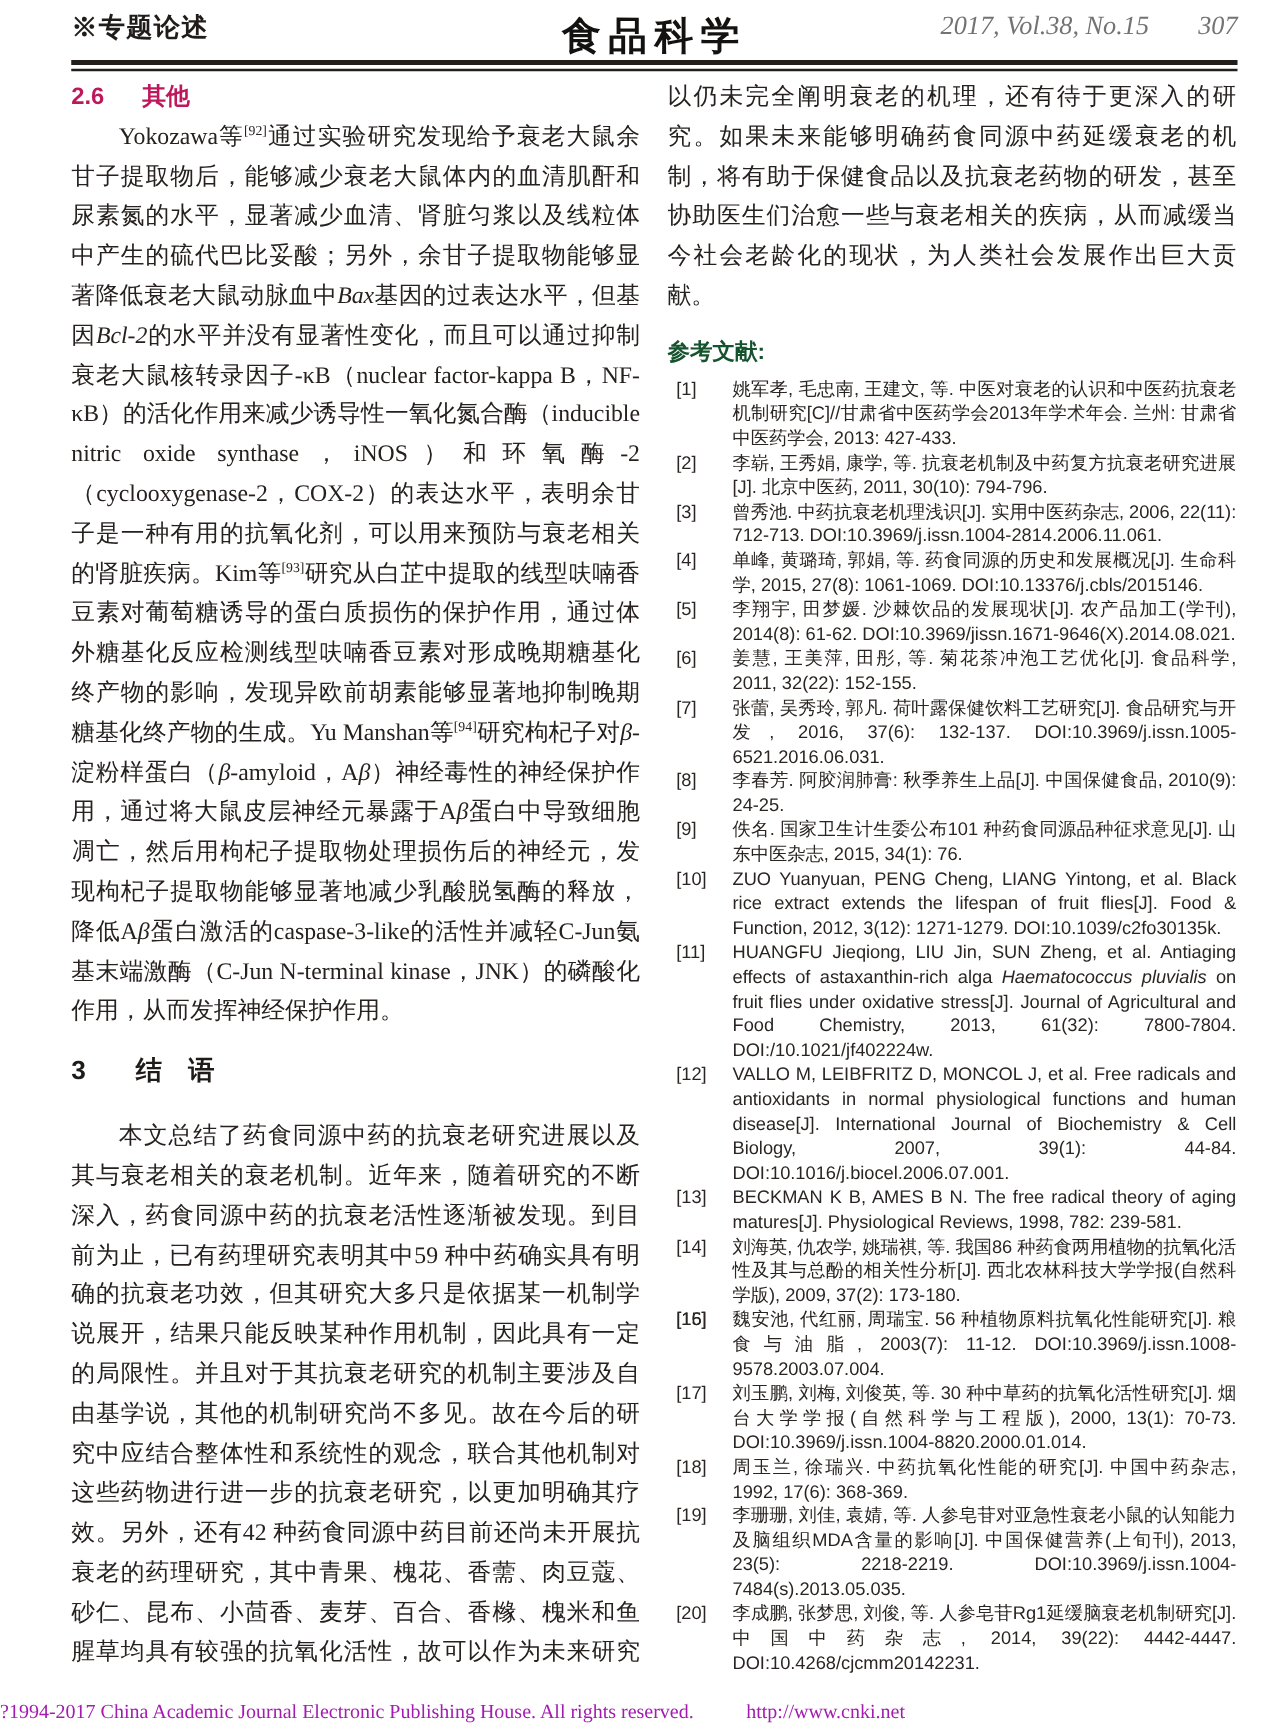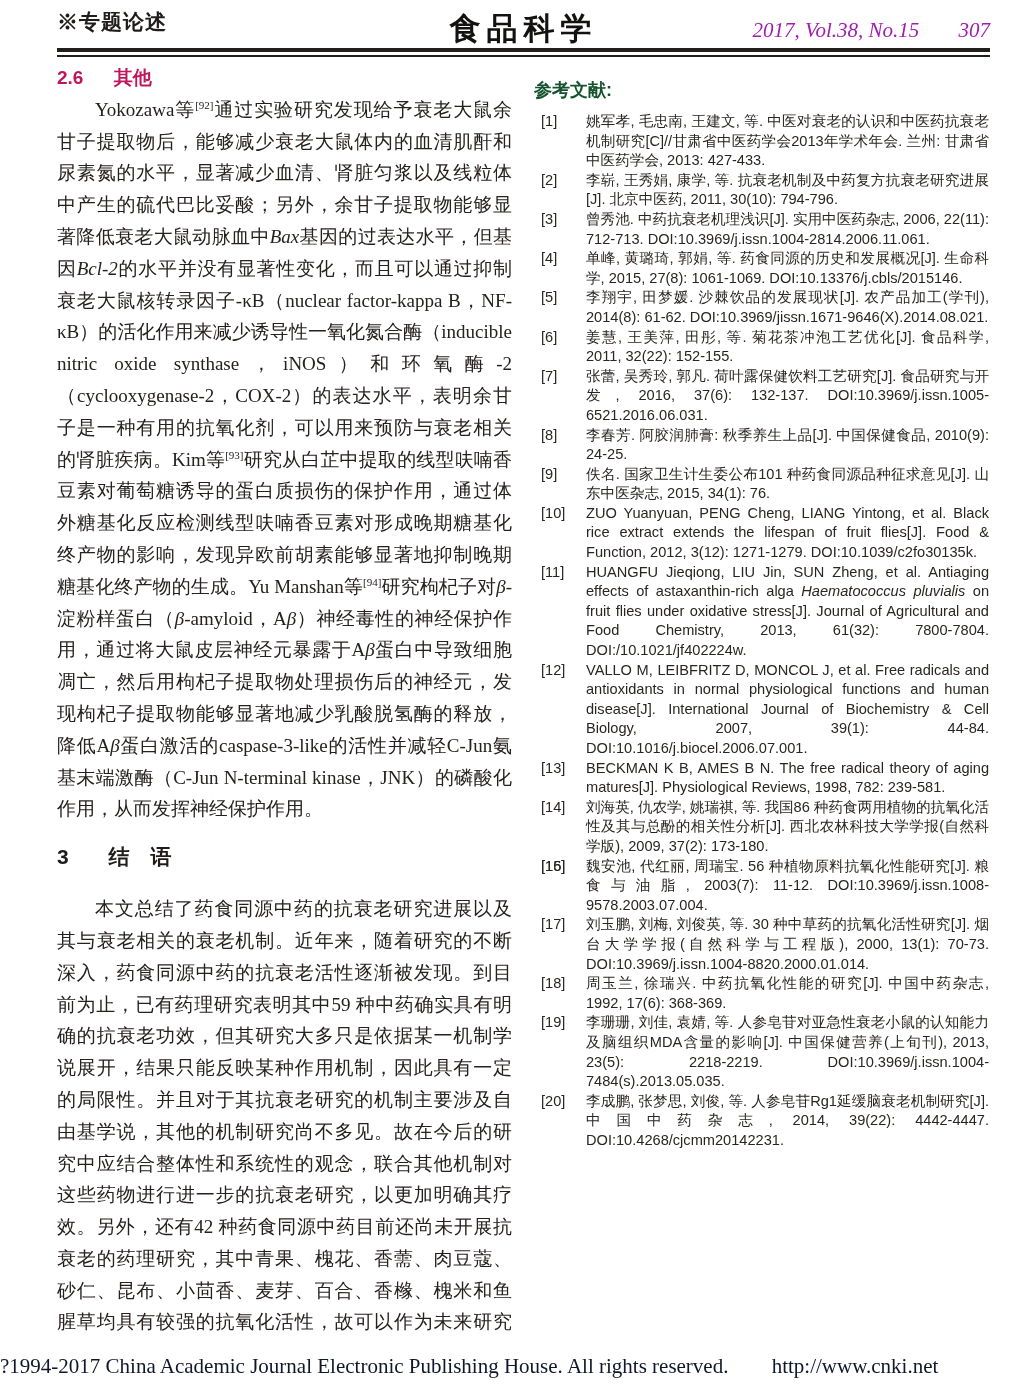--- a/index.html
+++ b/index.html
@@ -14,23 +14,23 @@
     position:absolute; left:0; top:0;
     font-family:"Liberation Sans", sans-serif; font-weight:bold;
     font-size:21px; letter-spacing:1px; color:#201c1a;
   }
   .hdr-center {
     position:absolute; left:0; right:0; top:0; text-align:center;
     font-family:"Liberation Sans", sans-serif; font-weight:900;
     font-size:31px; letter-spacing:6px; color:#141210;
   }
   .hdr-right {
-    position:absolute; right:0; top:10px;
+    position:absolute; right:0; top:0;
     font-family:"Liberation Serif", serif; font-style:italic;
-    font-size:21px; color:#a21caf; white-space:nowrap;
+    font-size:21px; color:#737373; white-space:nowrap;
   }
   .hdr-right .pgnum { margin-left:34px; }
   .rule {
     position:absolute; top:48px; left:57px; right:34px; height:3px;
     border-top:4px solid #221e1c; border-bottom:2px solid #221e1c;
   }
   
   .columns {
     position:absolute; top:62px; left:57px; width:933px; height:1278px;
     display:flex; gap:22px; overflow:hidden;
@@ -58,21 +58,21 @@
   ol.refs {
     list-style:none; margin:0; padding:0;
     font-family:"Liberation Sans", sans-serif;
     font-size:14.6px; line-height:19.6px; color:#2a2522;
   }
   ol.refs li { position:relative; padding-left:52px; text-align:justify; }
   .ref-num { position:absolute; left:7px; top:0; }
   
   .footer {
     position:absolute; left:0px; bottom:6px; white-space:nowrap;
-    font-family:"Liberation Serif", serif; font-size:21px; color:#0f172a;
+    font-family:"Liberation Serif", serif; font-size:16px; color:#a21caf;
   }
   .footer .url { margin-left:38px; }
 </style>
 </head>
 <body>
 
 <div class="page">
 
   <div class="header">
     <div class="hdr-left">※专题论述</div>
@@ -92,20 +92,21 @@
       </h2>
       <p class="indent"><span>Yokozawa等</span><sup>[92]</sup><span>通过实验研究发现给予衰老大鼠余甘子提取物后，能够减少衰老大鼠体内的血清肌酐和尿素氮的水平，显著减少血清、肾脏匀浆以及线粒体中产生的硫代巴比妥酸；另外，余甘子提取物能够显著降低衰老大鼠动脉血中</span><i>Bax</i><span>基因的过表达水平，但基因</span><i>Bcl-2</i><span>的水平并没有显著性变化，而且可以通过抑制衰老大鼠核转录因子-κB（nuclear factor-kappa B，NF-κB）的活化作用来减少诱导性一氧化氮合酶（inducible nitric oxide synthase，iNOS）和环氧酶-2（cyclooxygenase-2，COX-2）的表达水平，表明余甘子是一种有用的抗氧化剂，可以用来预防与衰老相关的肾脏疾病。Kim等</span><sup>[93]</sup><span>研究从白芷中提取的线型呋喃香豆素对葡萄糖诱导的蛋白质损伤的保护作用，通过体外糖基化反应检测线型呋喃香豆素对形成晚期糖基化终产物的影响，发现异欧前胡素能够显著地抑制晚期糖基化终产物的生成。Yu Manshan等</span><sup>[94]</sup><span>研究枸杞子对</span><i>β</i><span>-淀粉样蛋白（</span><i>β</i><span>-amyloid，A</span><i>β</i><span>）神经毒性的神经保护作用，通过将大鼠皮层神经元暴露于A</span><i>β</i><span>蛋白中导致细胞凋亡，然后用枸杞子提取物处理损伤后的神经元，发现枸杞子提取物能够显著地减少乳酸脱氢酶的释放，降低A</span><i>β</i><span>蛋白激活的caspase-3-like的活性并减轻C-Jun氨基末端激酶（C-Jun N-terminal kinase，JNK）的磷酸化作用，从而发挥神经保护作用。</span></p>
       <h2 class="sec3">
         <span class="sec-num">3</span><span>结　语</span>
       </h2>
       <p class="indent"><span>本文总结了药食同源中药的抗衰老研究进展以及其与衰老相关的衰老机制。近年来，随着研究的不断深入，药食同源中药的抗衰老活性逐渐被发现。到目前为止，已有药理研究表明其中59 种中药确实具有明确的抗衰老功效，但其研究大多只是依据某一机制学说展开，结果只能反映某种作用机制，因此具有一定的局限性。并且对于其抗衰老研究的机制主要涉及自由基学说，其他的机制研究尚不多见。故在今后的研究中应结合整体性和系统性的观念，联合其他机制对这些药物进行进一步的抗衰老研究，以更加明确其疗效。另外，还有42 种药食同源中药目前还尚未开展抗衰老的药理研究，其中青果、槐花、香薷、肉豆蔻、砂仁、昆布、小茴香、麦芽、百合、香橼、槐米和鱼腥草均具有较强的抗氧化活性，故可以作为未来研究者在选择抗衰老研究的中药时提供参考。</span></p>
 
     </div>
 
     <div class="col">
+      <p class="body-text" style="margin:0;"><span>以仍未完全阐明衰老的机理，还有待于更深入的研究。如果未来能够明确药食同源中药延缓衰老的机制，将有助于保健食品以及抗衰老药物的研发，甚至协助医生们治愈一些与衰老相关的疾病，从而减缓当今社会老龄化的现状，为人类社会发展作出巨大贡献。</span></p>
       <div class="refs-heading">参考文献:</div>
       <ol class="refs">
 
           <li>
             <span class="ref-num">[1]</span>
             <span class="ref-text"><span>姚军孝, 毛忠南, 王建文, 等. 中医对衰老的认识和中医药抗衰老机制研究[C]//甘肃省中医药学会2013年学术年会. 兰州: 甘肃省中医药学会, 2013: 427-433.</span></span>
           </li>
 
           <li>
             <span class="ref-num">[2]</span>

